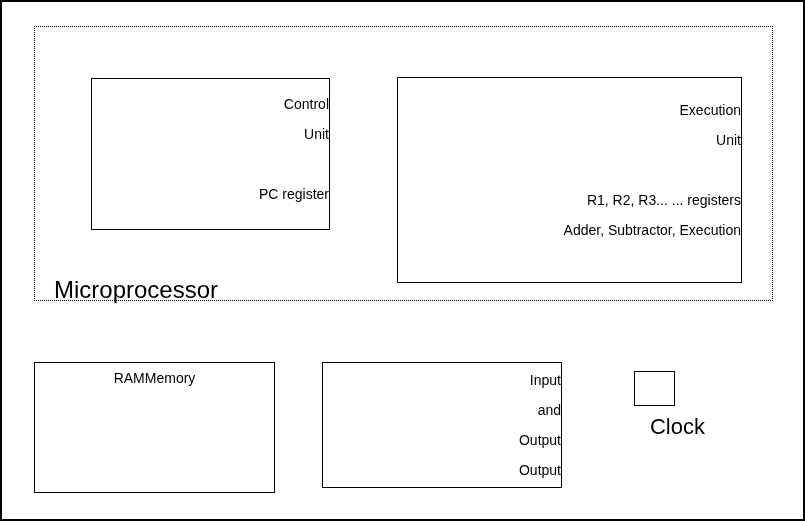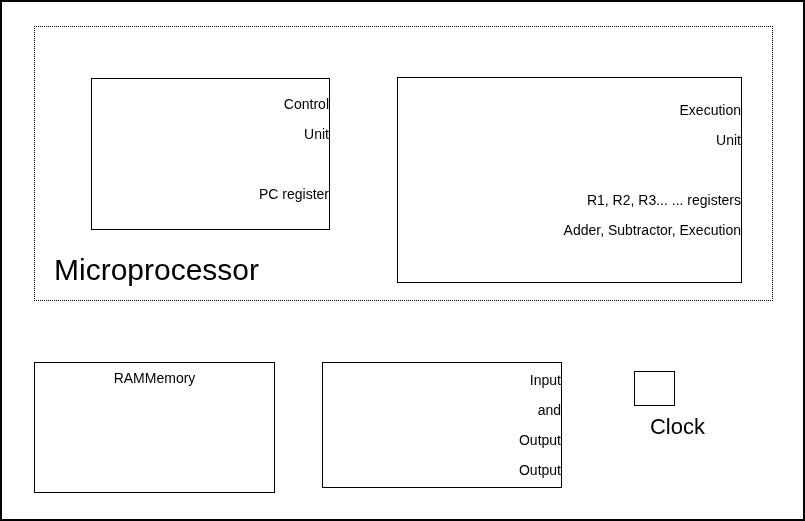--- a/index.html
+++ b/index.html
@@ -35,22 +35,22 @@
   .control-box   { left: 89px;  top: 76px;  width: 239px; height: 152px; padding-top: 10px; }
   .execution-box { left: 395px; top: 63px;  width: 345px; height: 206px; padding-top: 17px; margin-top: 12px; }
   .ram-box       { left: 32px;  top: 360px; width: 241px; height: 131px;
                    display: flex; flex-direction: row; justify-content: center; }
   .io-box        { left: 320px; top: 360px; width: 240px; height: 126px;
                    display: flex; flex-direction: column; justify-content: center; }
 
   .line { height: 30px; }
 
   .mp-label {
-    left: 52px; top: 255px;
-    font-size: 30px;
+    left: 52px; top: 275px;
+    font-size: 24px;
     line-height: 26px;
     white-space: nowrap;
   }
   .clock-square {
     left: 632px; top: 369px;
     width: 41px; height: 35px;
     border: 1px solid #000000;
     background: #ffffff;
   }
   .clock-label {

